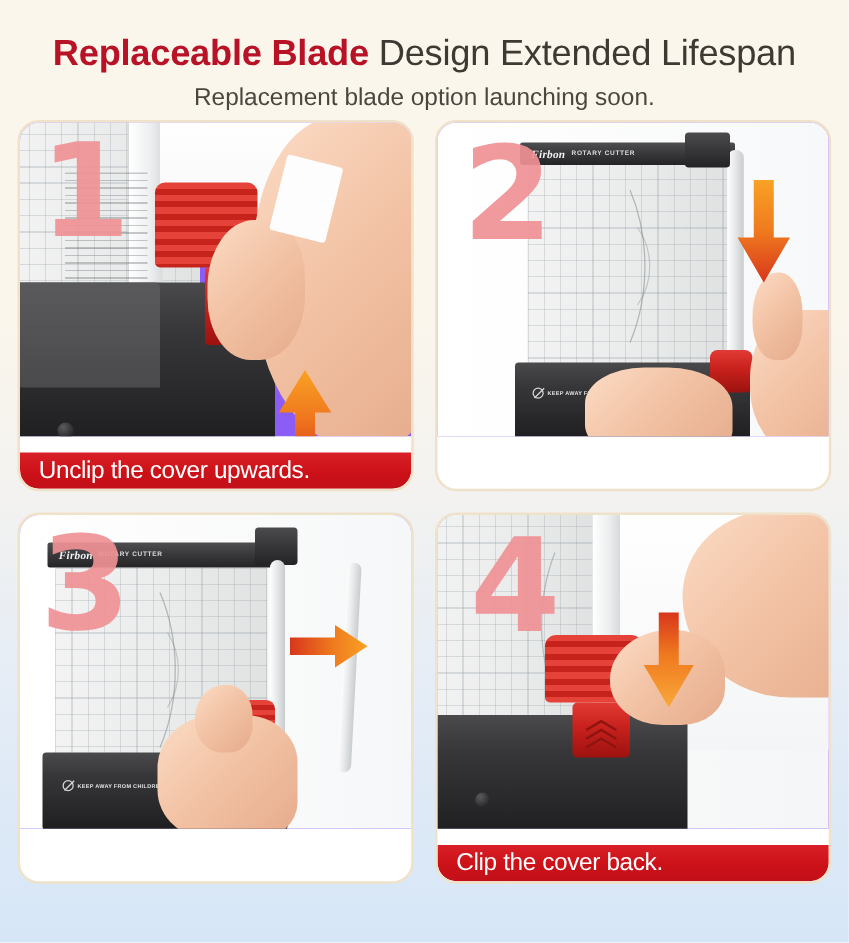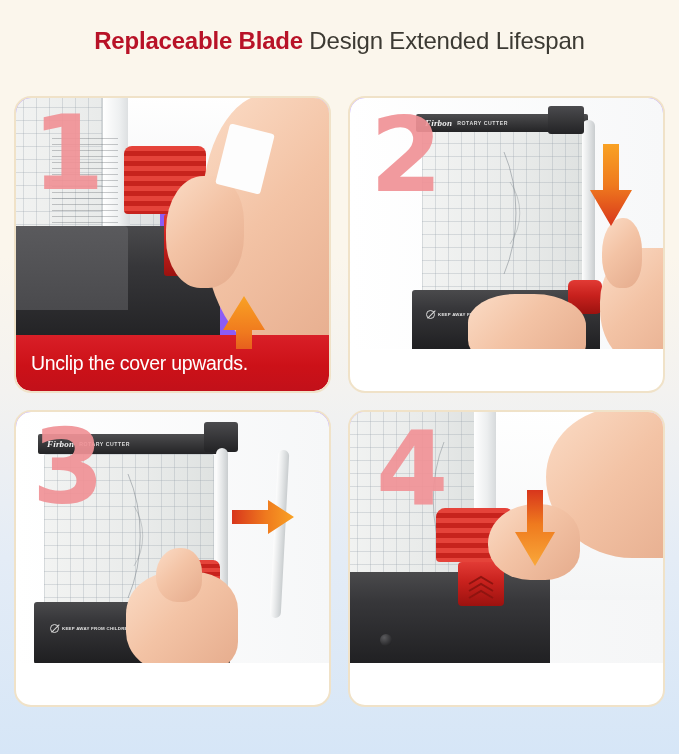--- a/index.html
+++ b/index.html
@@ -16,21 +16,21 @@
         #fbf6ec 0%, #fbf6ec 34%, #f3f2f0 52%, #e4ecf6 74%, #d6e6f7 100%);
     position: relative;
   }
 
   
   .header {
     padding: 26px 14px 10px 14px;
     text-align: center;
   }
   .headline {
-    font-size: 24px;
+    font-size: 29px;
     letter-spacing: -0.2px;
     color: #3c3a33;
     line-height: 1.22;
     white-space: nowrap;
   }
   .headline .accent {
     color: #b81227;
     font-weight: bold;
   }
   .subhead {
@@ -66,21 +66,21 @@
     inset: 0;
     bottom: 42px;
     overflow: hidden;
     background: #8b5cf6;
   }
 
   
   .caption {
     position: absolute;
     left: 0; right: 0; bottom: 0;
-    height: 56px;
+    height: 29px;
     background: linear-gradient(to bottom, #d91f27 0%, #cc1118 55%, #c2101a 100%);
     border-radius: 0 0 15px 15px;
     display: flex;
     align-items: center;
     padding-left: 15px;
   }
   .caption-text {
     color: #ffffff;
     font-size: 19.5px;
     letter-spacing: -0.3px;
@@ -182,20 +182,21 @@
   
   .arrow { position: absolute; z-index: 8; }
 </style>
 </head>
 <body>
 
 <div class="header">
   <div class="headline">
     <span class="accent">Replaceable Blade</span><span> Design Extended Lifespan</span>
   </div>
+  <div class="subhead">Replacement blade option launching soon.</div>
 </div>
 
 <div class="grid">
 
   <div class="panel">
     <div class="photo">
 
       <div class="mat" style="left:-6px;top:-4px;width:150px;height:170px;"></div>
       <div style="position:absolute;left:86px;top:-4px;width:28px;height:170px;
                   background:linear-gradient(to right,#ffffff,#eef0f1 60%,#d9dcde);
@@ -362,15 +363,18 @@
           <linearGradient id="g-dn4" x1="0" y1="0" x2="0" y2="1">
             <stop offset="0%" stop-color="#d8361c"></stop>
             <stop offset="45%" stop-color="#ef7a1e"></stop>
             <stop offset="100%" stop-color="#f9a83a"></stop>
           </linearGradient>
         </defs>
         <path d="M22 78 L42 44 L30 44 L30 2 L14 2 L14 44 L2 44 Z" fill="url(#g-dn4)"></path>
       </svg>
     </div>
     <div class="step-num n4">4</div>
+    <div class="caption">
+      <span class="caption-text">Clip the cover back.</span>
+    </div>
   </div>
 
 </div>
 
 </body></html>

